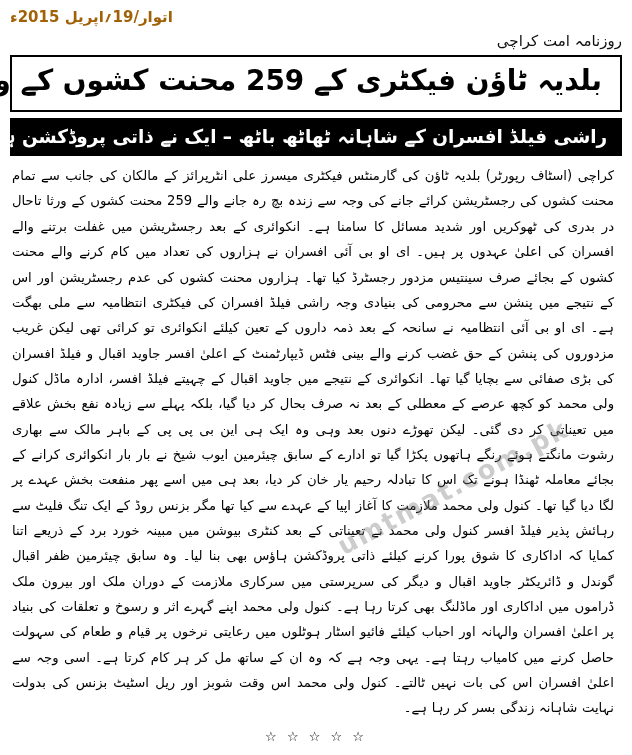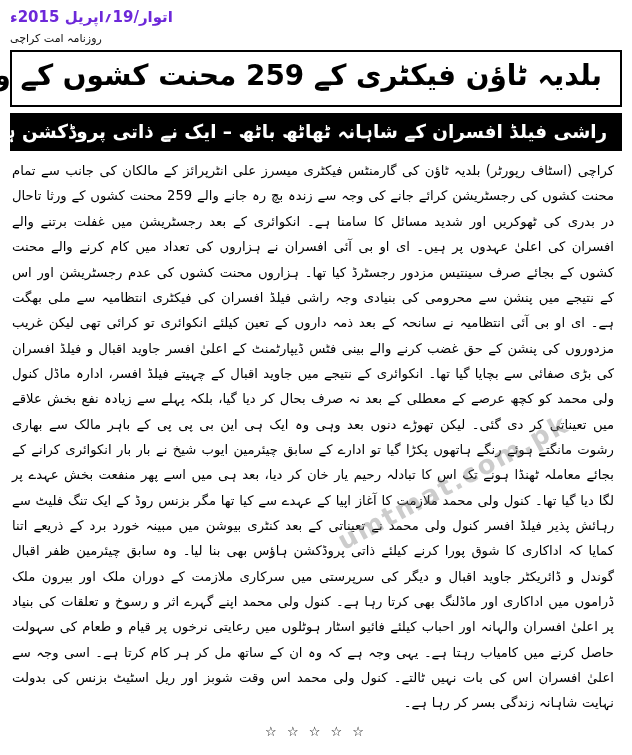--- a/index.html
+++ b/index.html
@@ -19,34 +19,34 @@
     height: 755px;
     box-sizing: border-box;
     padding: 6px 10px 4px 10px;
     position: relative;
     background: #fff;
   }
   
   .date-line {
     text-align: left;
     direction: rtl;
-    color: #6d28d9;
+    color: #a16207;
     font-weight: bold;
     font-size: 15px;
     letter-spacing: 0px;
     padding: 2px 4px 0 0;
     height: 20px;
   }
   .date-line .date-text {
     display: inline-block;
   }
   
   .masthead {
-    text-align: left;
-    font-size: 11px;
+    text-align: right;
+    font-size: 15px;
     color: #111;
     padding: 4px 0 5px 0;
     letter-spacing: 0px;
   }
   
   .headline-box {
     border: 2px solid #000;
     padding: 4px 6px 10px 6px;
     margin: 0 0 6px 0;
     text-align: center;

